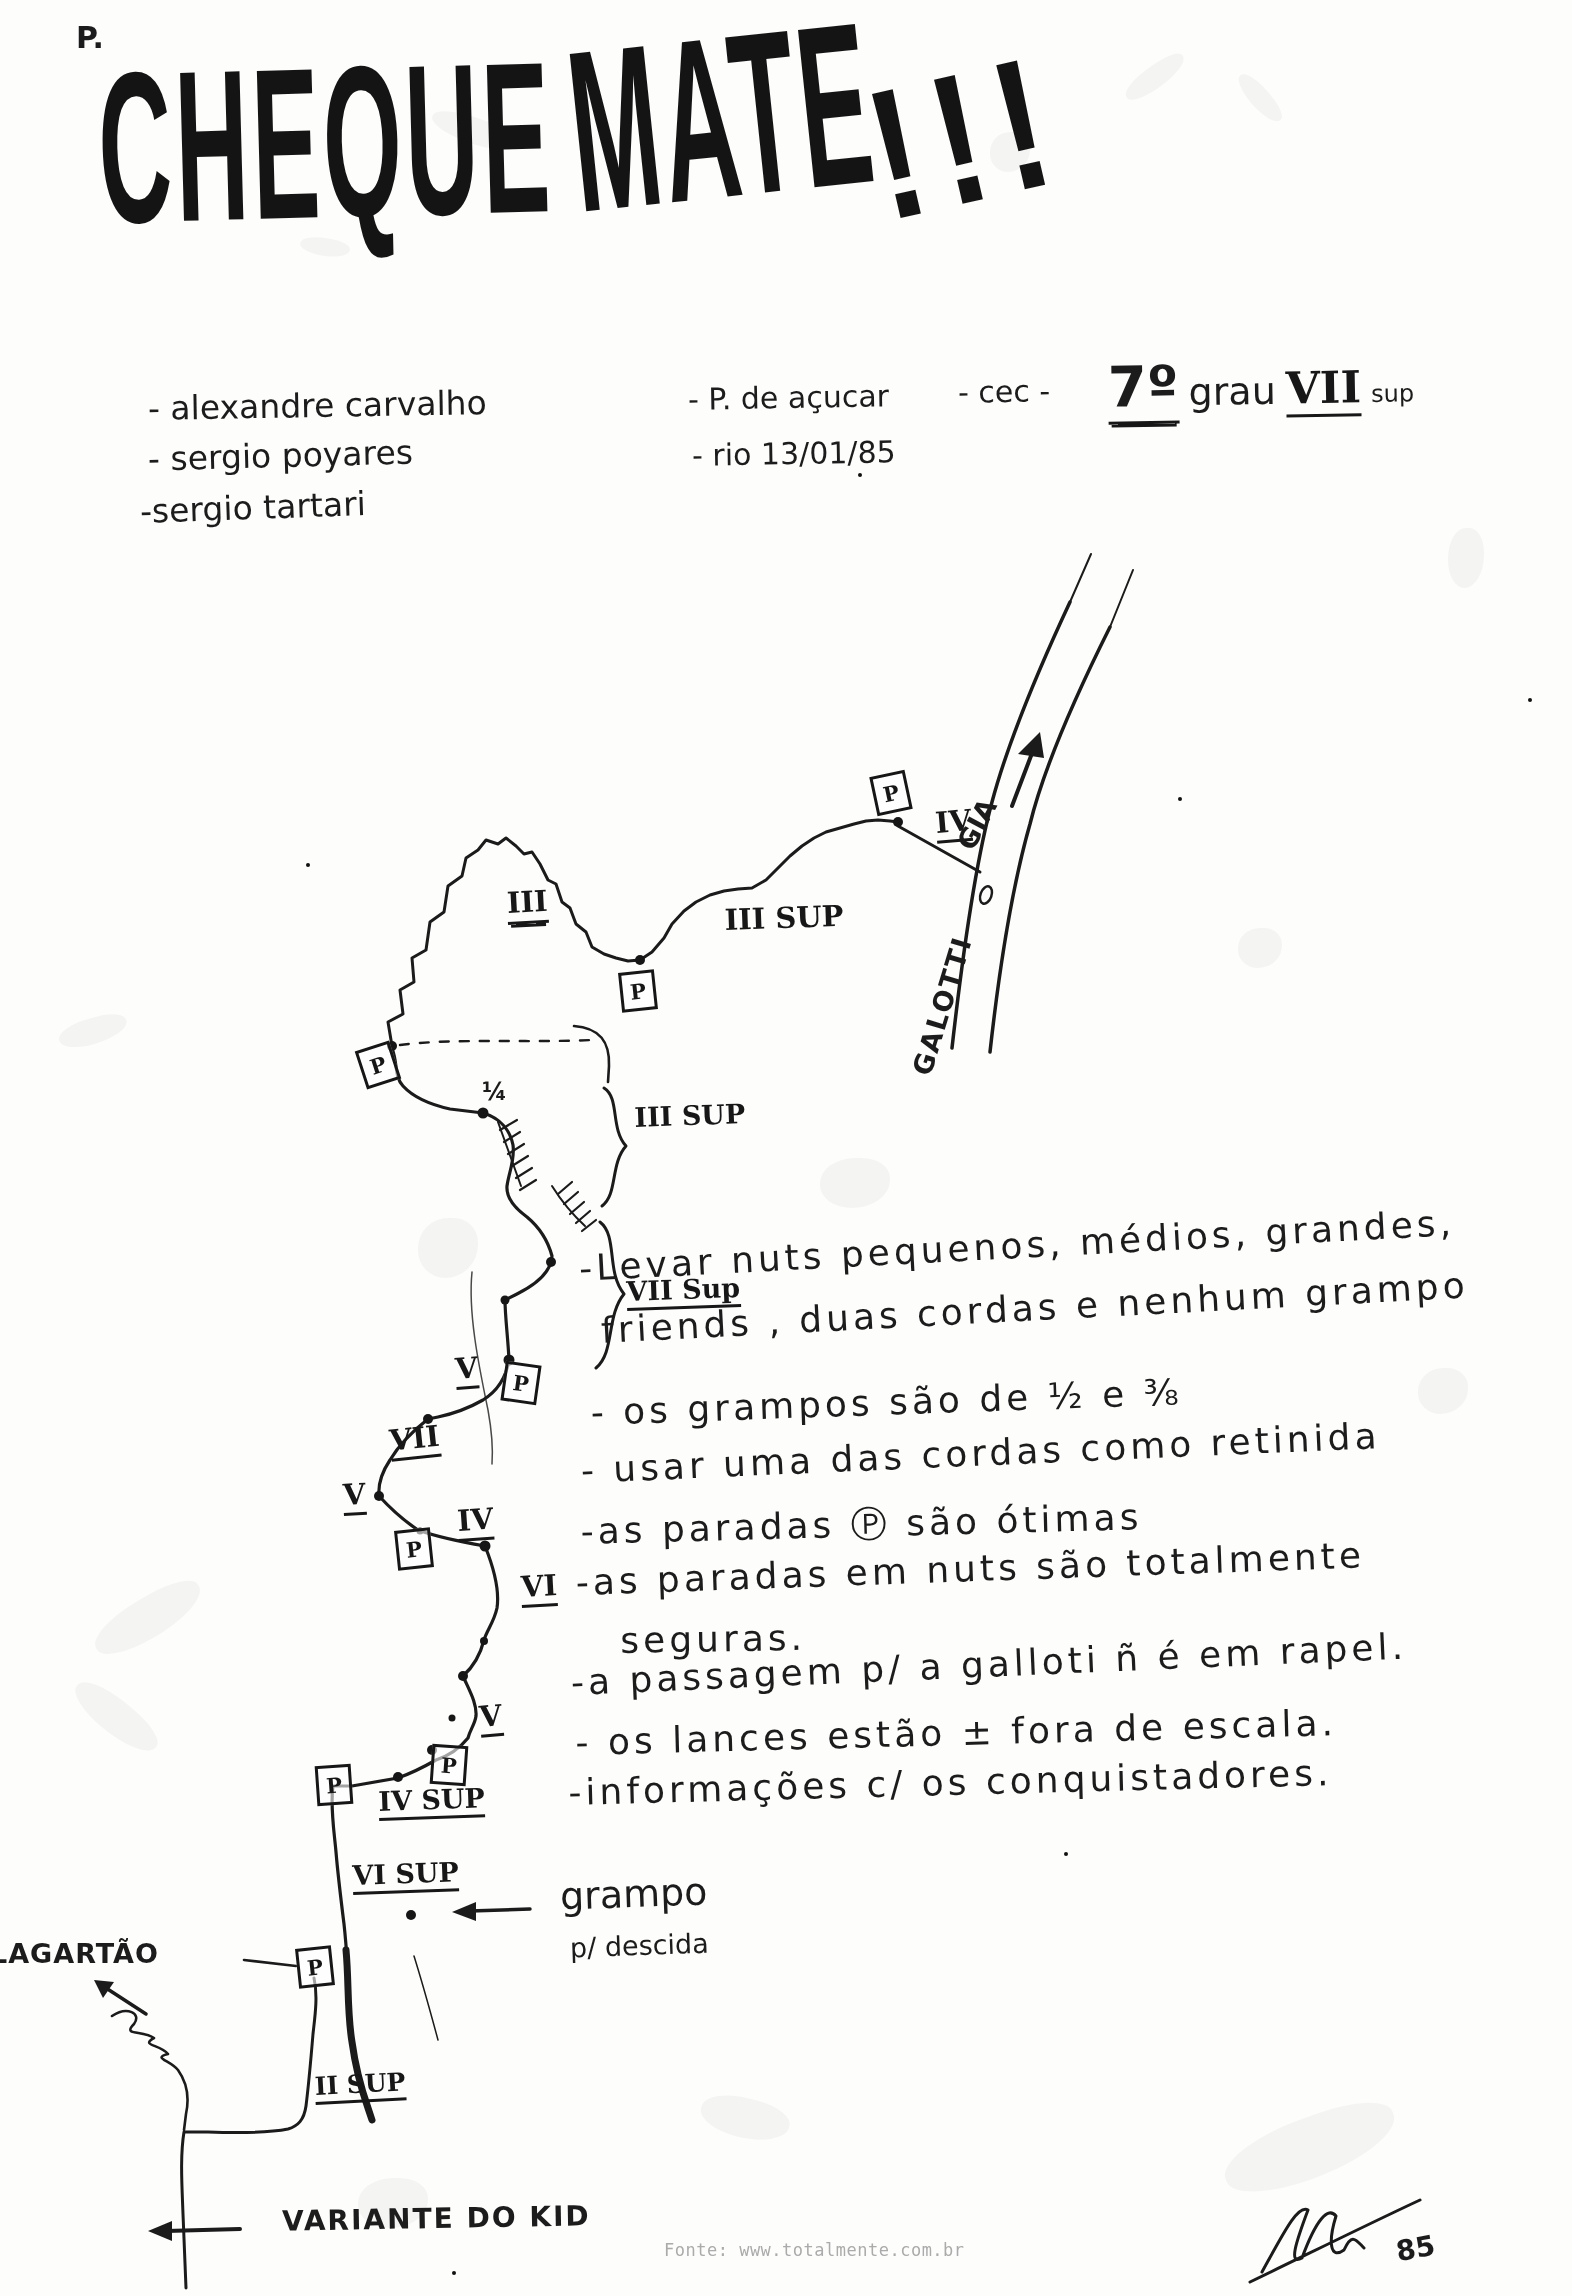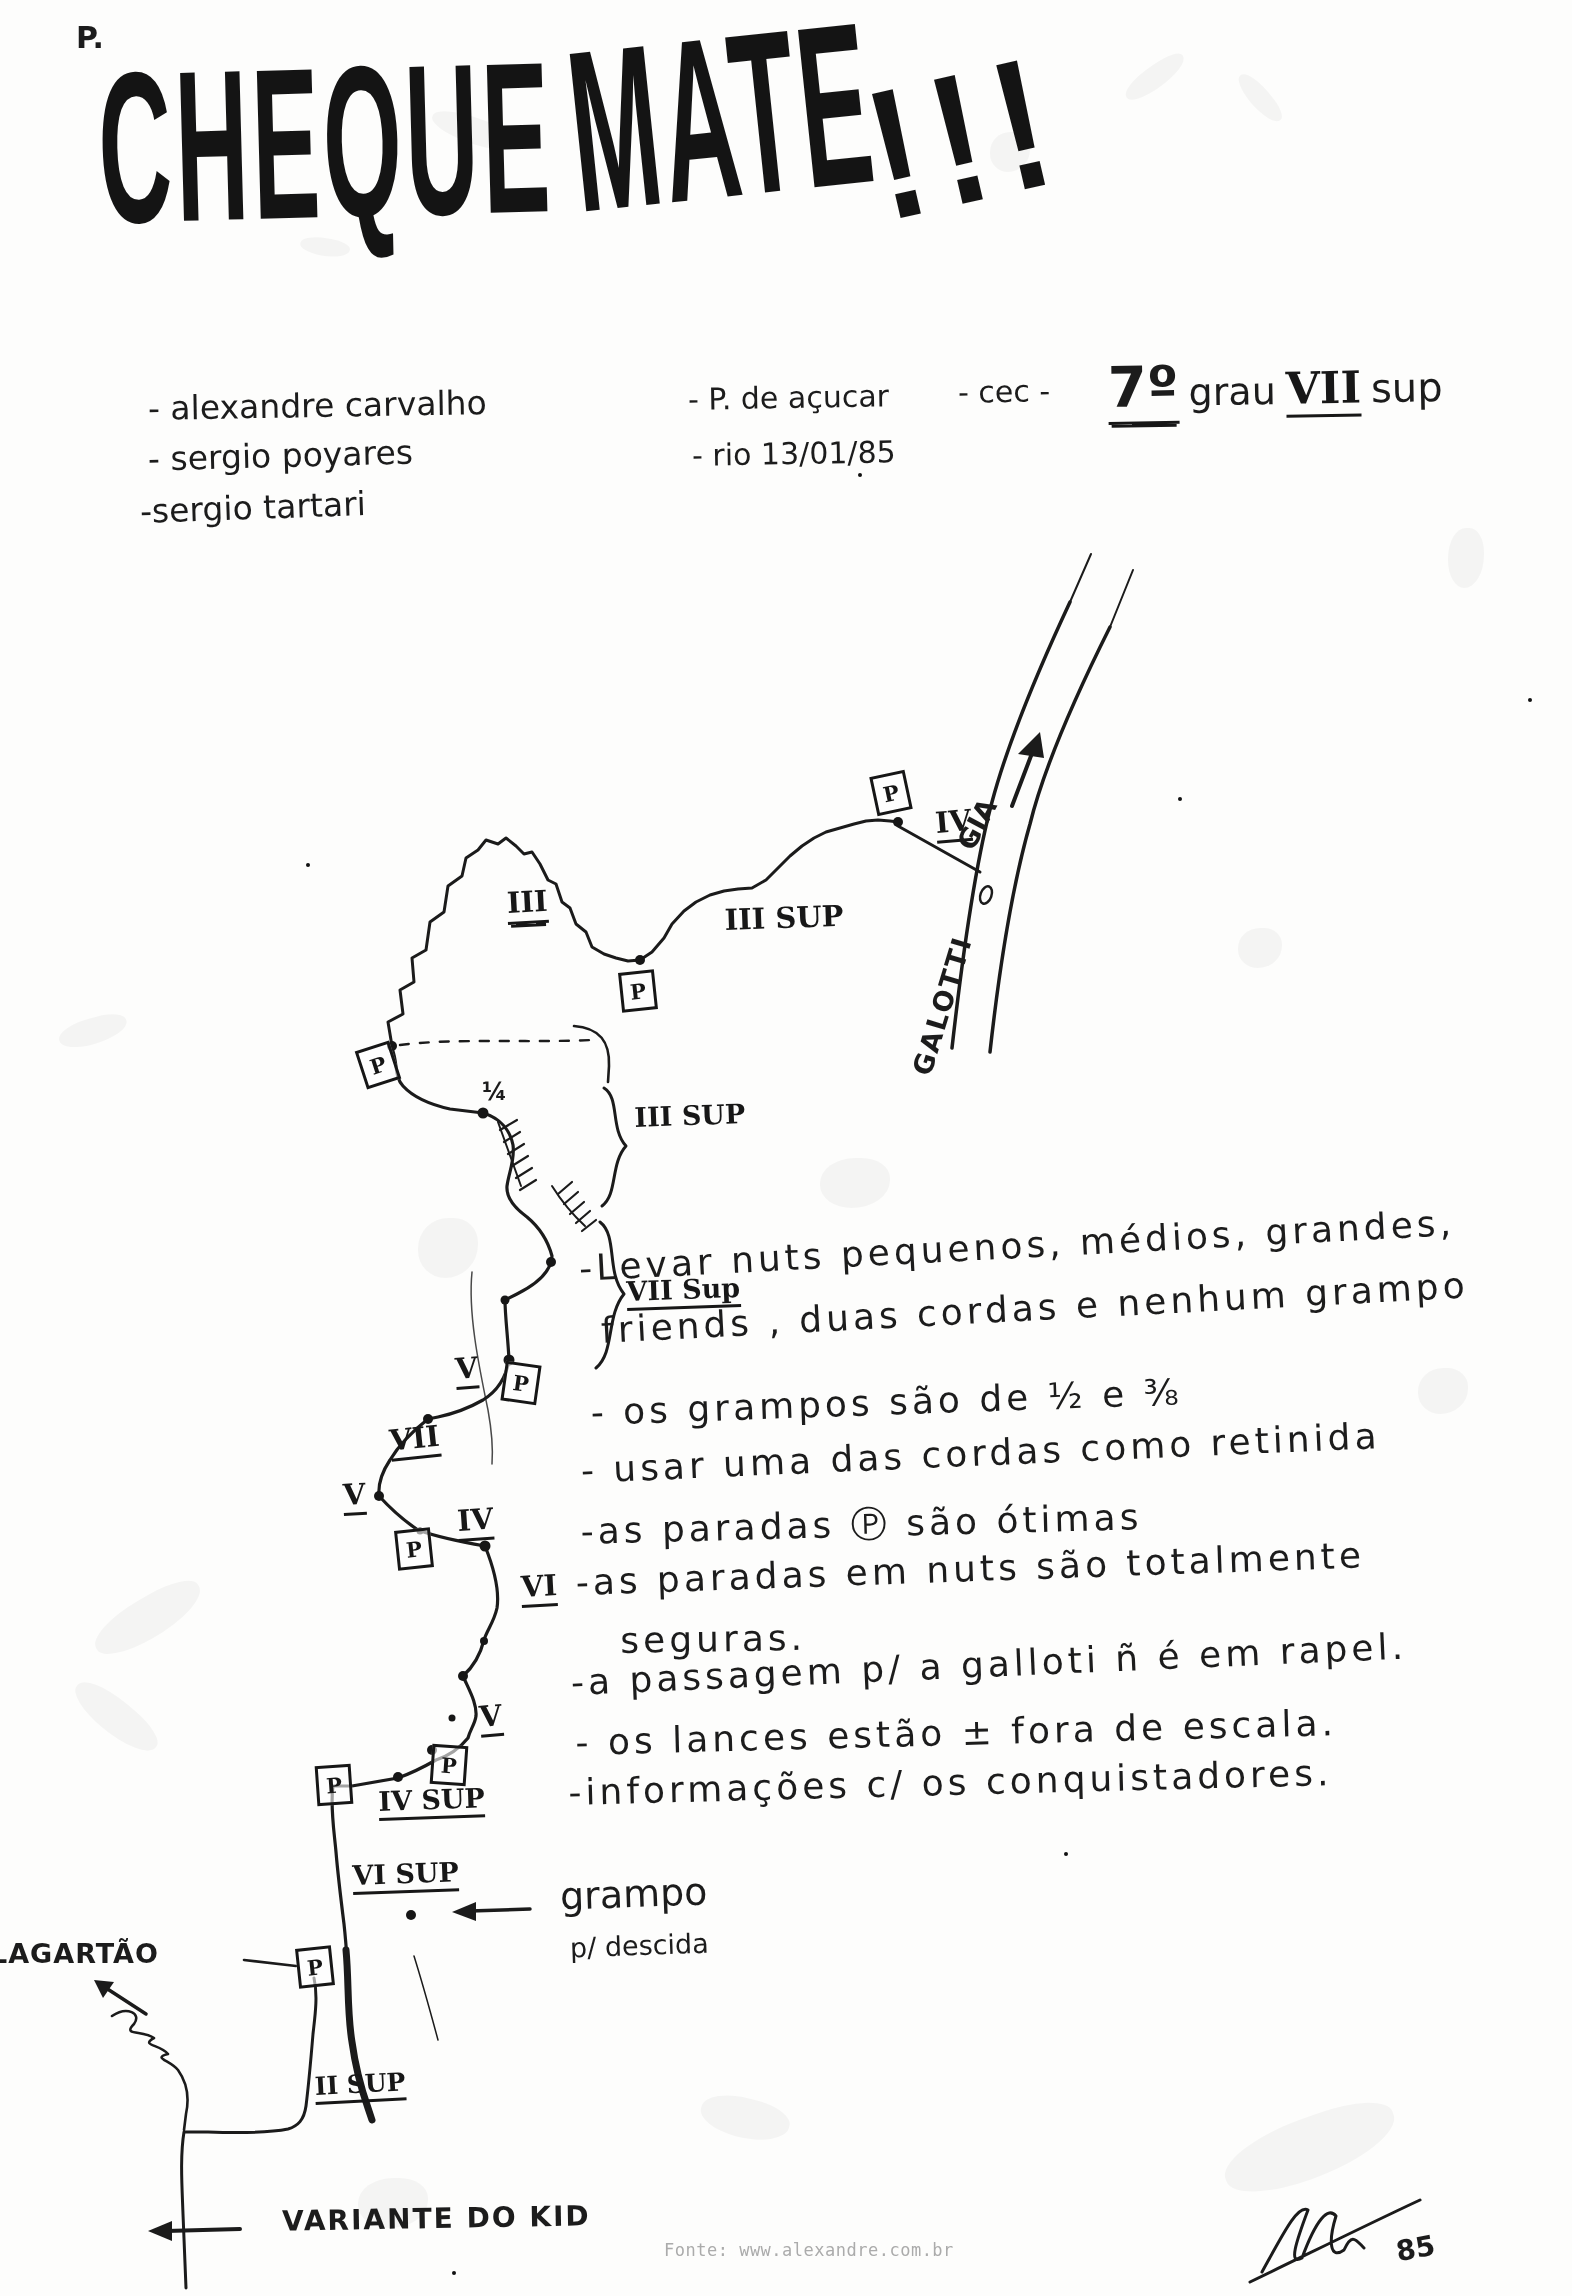--- a/index.html
+++ b/index.html
@@ -123,21 +123,21 @@
   <div class="abs hw" style="left:148px;top:386px;font-size:33px;transform:rotate(-1deg);">- alexandre carvalho</div>
   <div class="abs hw" style="left:148px;top:436px;font-size:33px;transform:rotate(-1.5deg);">- sergio poyares</div>
   <div class="abs hw" style="left:140px;top:488px;font-size:33px;transform:rotate(-2deg);">-sergio tartari</div>
   <div class="abs hw" style="left:688px;top:380px;font-size:30px;transform:rotate(-1deg);">- P. de açucar</div>
   <div class="abs hw" style="left:958px;top:374px;font-size:30px;transform:rotate(-1deg);">- cec -</div>
   <div class="abs hw" style="left:692px;top:436px;font-size:30px;transform:rotate(-1deg);">- rio  13/01/85</div>
   <div class="abs" style="left:1108px;top:352px;display:flex;align-items:baseline;gap:10px;transform:rotate(-1deg);white-space:nowrap;">
     <span class="hw u2" style="font-size:56px;font-weight:bold;">7º</span>
     <span class="hw" style="font-size:38px;">grau</span>
     <span class="rl u" style="font-size:44px;">VII</span>
-    <span class="hw" style="font-size:40px;">sup</span>
+    <span class="hw" style="font-size:24px;">sup</span>
   </div>
 
   <div class="abs pbox" style="left:360px;top:1045px;transform:rotate(-18deg);">P</div>
   <div class="abs pbox" style="left:620px;top:971px;transform:rotate(-6deg);">P</div>
   <div class="abs pbox" style="left:873px;top:773px;transform:rotate(-12deg);">P</div>
   <div class="abs pbox" style="left:503px;top:1363px;transform:rotate(8deg);">P</div>
   <div class="abs pbox" style="left:396px;top:1529px;transform:rotate(-6deg);">P</div>
   <div class="abs pbox" style="left:431px;top:1745px;transform:rotate(4deg);">P</div>
   <div class="abs pbox" style="left:316px;top:1765px;transform:rotate(-4deg);">P</div>
   <div class="abs pbox" style="left:297px;top:1947px;transform:rotate(-6deg);">P</div>
@@ -170,16 +170,16 @@
   <div class="abs hw note" style="left:600px;top:1310px;transform:rotate(-3deg);">friends , duas cordas e nenhum grampo</div>
   <div class="abs hw note" style="left:590px;top:1392px;transform:rotate(-2deg);">- os grampos são de ½ e ⅜</div>
   <div class="abs hw note" style="left:580px;top:1450px;transform:rotate(-2.5deg);">- usar uma das cordas como retinida</div>
   <div class="abs hw note" style="left:580px;top:1508px;transform:rotate(-1.5deg);">-as paradas Ⓟ são ótimas</div>
   <div class="abs hw note" style="left:575px;top:1562px;transform:rotate(-2deg);">-as paradas em nuts são totalmente</div>
   <div class="abs hw note" style="left:620px;top:1620px;transform:rotate(-1deg);">seguras.</div>
   <div class="abs hw note" style="left:570px;top:1662px;transform:rotate(-2.5deg);">-a passagem p/ a galloti ñ é em rapel.</div>
   <div class="abs hw note" style="left:575px;top:1722px;transform:rotate(-1.5deg);">- os lances estão ± fora de escala.</div>
   <div class="abs hw note" style="left:568px;top:1772px;transform:rotate(-1.5deg);">-informações c/ os conquistadores.</div>
 
-  <div class="abs" style="left:664px;top:2240px;font-family:'DejaVu Sans Mono',monospace;font-size:17px;color:#ababab;letter-spacing:.5px;">Fonte: www.alexandre.com.br</div>
+  <div class="abs" style="left:664px;top:2240px;font-family:'DejaVu Sans Mono',monospace;font-size:17px;color:#ababab;letter-spacing:.5px;">Fonte: www.totalmente.com.br</div>
   <div class="abs hw" style="left:1396px;top:2232px;font-size:28px;font-weight:bold;transform:rotate(-10deg);">85</div>
 
 </div>
 
 </body></html>

